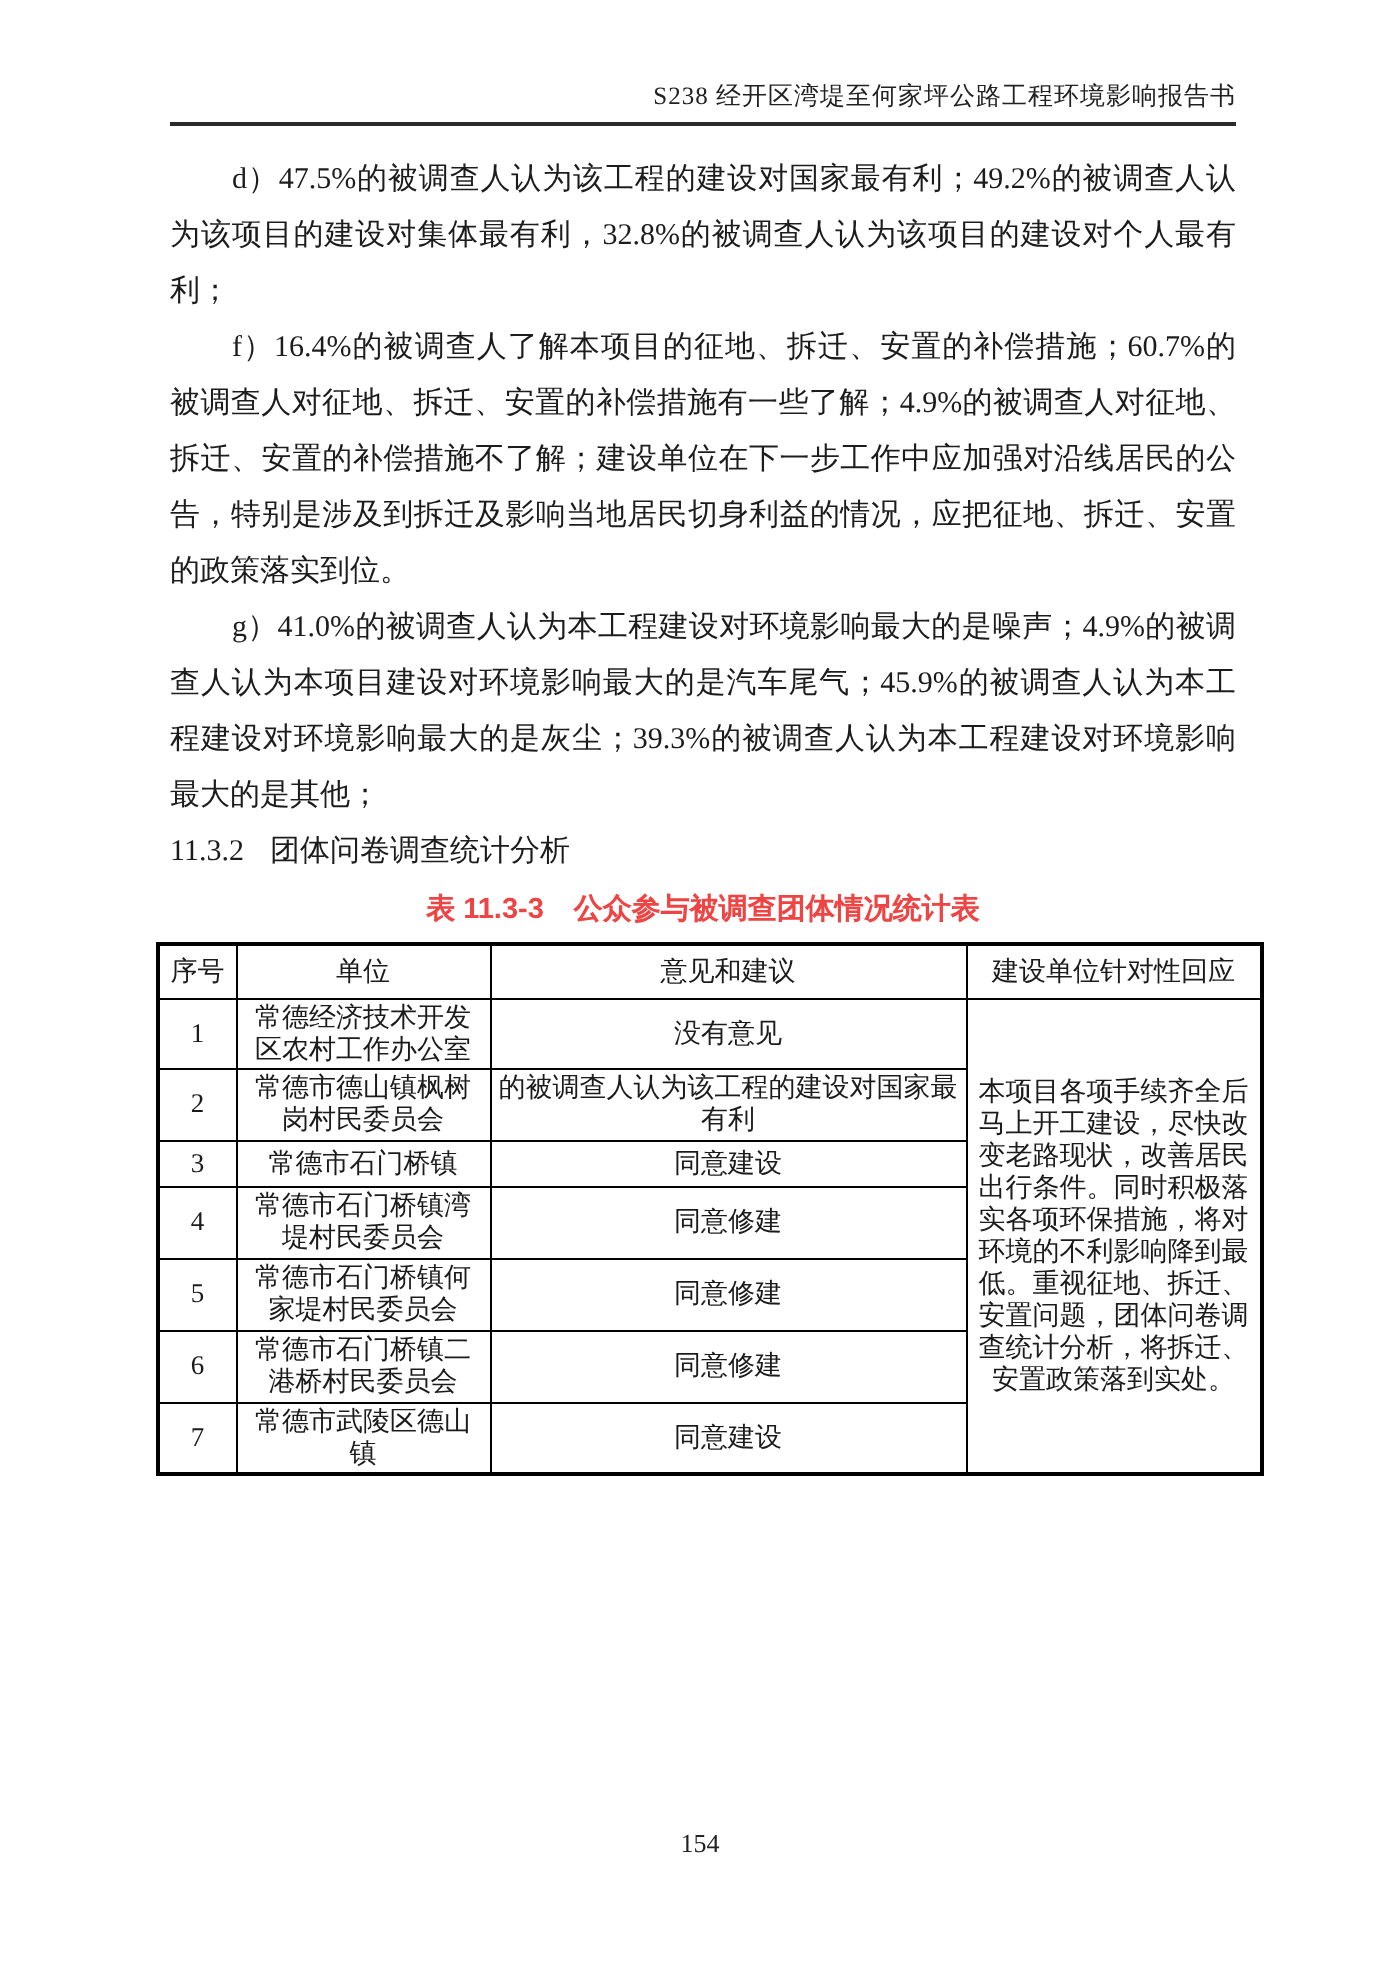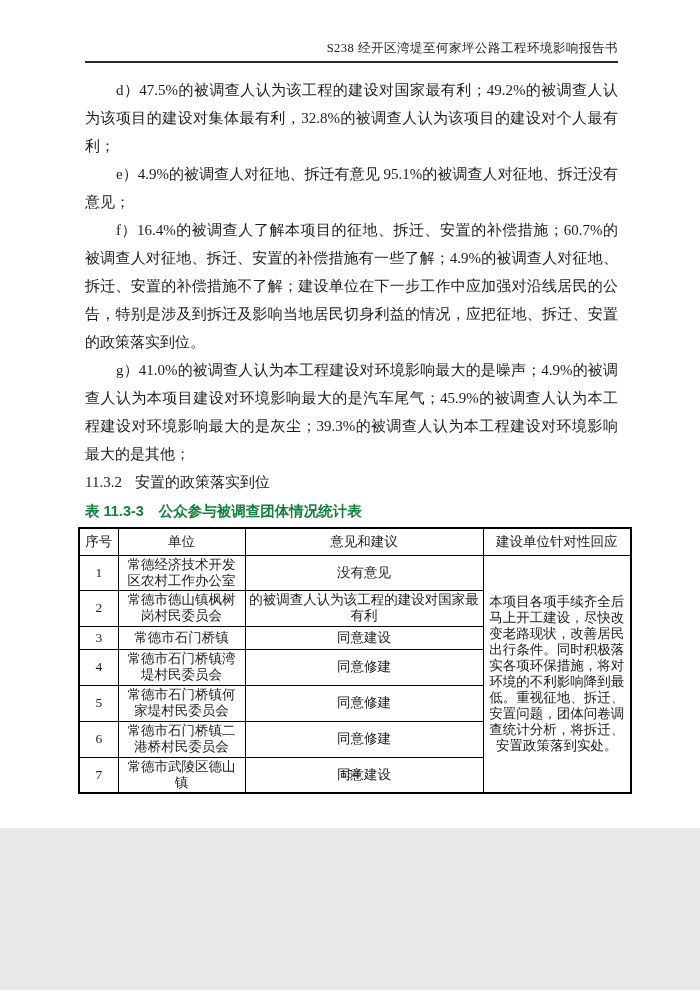--- a/index.html
+++ b/index.html
@@ -1,18 +1,18 @@
 <!DOCTYPE html>
 <html><head>
 <meta charset="utf-8">
 <style>
   html,body{margin:0;padding:0;background:#e8e8e8;}
   .page{
     position:relative;
-    width:700px;height:828px;
+    width:700px;height:990px;
     margin:0 auto;
     background:#ffffff;
     font-family:"Liberation Serif","DejaVu Serif",serif;
     color:#1b1b1b;
     overflow:hidden;
     box-sizing:border-box;
   }
   .inner{margin:0 82px 0 85px;}
   .running-header{padding-top:40px;}
   .running-header .header-text{
@@ -35,28 +35,28 @@
   }
   .section-heading{
     margin:0;
     font-size:15px;
     line-height:28px;
     font-weight:normal;
     color:#1c1c1c;
   }
   .section-heading .sec-title{margin-left:13px;}
   .table-caption{
-    text-align:left;
+    text-align:center;
     font-family:"Liberation Sans","DejaVu Sans",sans-serif;
     font-weight:bold;
     font-size:14.5px;
     line-height:26px;
     margin-top:2px;
     margin-bottom:3px;
-    color:#15803d;
+    color:#ef4444;
   }
   .table-caption .cap-title{margin-left:15px;}
   table.group-table{
     border-collapse:collapse;
     table-layout:fixed;
     width:552px;
     margin-left:-7px;
     border:2px solid #000;
   }
   table.group-table th,
@@ -84,44 +84,43 @@
   td.response{
     font-weight:bold;
     text-align:justify;
     vertical-align:middle;
     padding:2px 6px;
     line-height:19.5px;
   }
   .page-number{
     position:absolute;
     left:0;right:0;
-    bottom:46px;
+    bottom:60px;
     text-align:center;
     font-size:13px;
     color:#222;
   }
 </style>
 </head>
 <body>
 
 <div class="page">
   <div class="inner">
     <div class="running-header">
       <div class="header-text">S238 经开区湾堤至何家坪公路工程环境影响报告书</div>
     </div>
 
     <div class="content">
       <div id="findings">
           <p class="para">d）47.5%的被调查人认为该工程的建设对国家最有利；49.2%的被调查人认为该项目的建设对集体最有利，32.8%的被调查人认为该项目的建设对个人最有利；</p>
-          <p class="para">e）4.9%的被调查人对征地、拆迁有意见 95.1%的被调查人对征地、拆迁没有意见；</p>
           <p class="para">f）16.4%的被调查人了解本项目的征地、拆迁、安置的补偿措施；60.7%的被调查人对征地、拆迁、安置的补偿措施有一些了解；4.9%的被调查人对征地、拆迁、安置的补偿措施不了解；建设单位在下一步工作中应加强对沿线居民的公告，特别是涉及到拆迁及影响当地居民切身利益的情况，应把征地、拆迁、安置的政策落实到位。</p>
           <p class="para">g）41.0%的被调查人认为本工程建设对环境影响最大的是噪声；4.9%的被调查人认为本项目建设对环境影响最大的是汽车尾气；45.9%的被调查人认为本工程建设对环境影响最大的是灰尘；39.3%的被调查人认为本工程建设对环境影响最大的是其他；</p>
         </div>
 
-      <h3 class="section-heading"><span>11.3.2</span><span class="sec-title">安置的政策落实到位</span></h3>
+      <h3 class="section-heading"><span>11.3.2</span><span class="sec-title">团体问卷调查统计分析</span></h3>
 
 
       <div class="table-caption"><span>表 11.3-3</span><span class="cap-title">公众参与被调查团体情况统计表</span></div>
 
       <table class="group-table">
         <colgroup>
           <col style="width:39px">
           <col style="width:127px">
           <col style="width:238px">
           <col style="width:148px">

